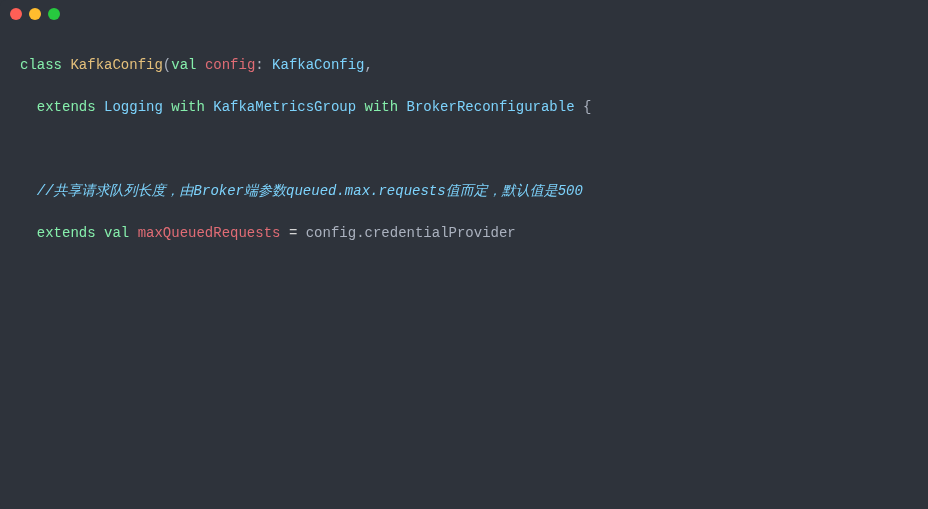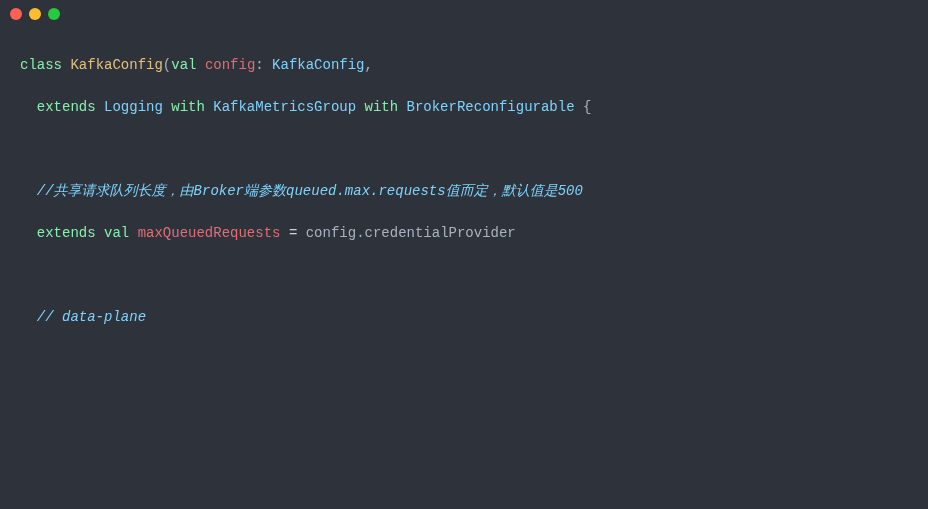--- a/index.html
+++ b/index.html
@@ -56,21 +56,20 @@
     <div class="dot dot-yellow"></div>
     <div class="dot dot-green"></div>
   </div>
   <div class="code">
 <span class="line"><span class="kw">class</span> <span class="cls">KafkaConfig</span><span class="br">(</span><span class="kw">val</span> <span class="id">config</span><span class="pl">:</span> <span class="ty">KafkaConfig</span><span class="pl">,</span></span>
 <span class="line">  <span class="kw">extends</span> <span class="ty">Logging</span> <span class="kw">with</span> <span class="ty">KafkaMetricsGroup</span> <span class="kw">with</span> <span class="ty">BrokerReconfigurable</span> <span class="br">{</span></span>
 <span class="line"></span>
 <span class="line">  <span class="cm">//共享请求队列长度，由Broker端参数queued.max.requests值而定，默认值是500</span></span>
 <span class="line">  <span class="kw">extends</span> <span class="kw">val</span> <span class="id">maxQueuedRequests</span> <span class="op">=</span> <span class="pl">config</span><span class="pl">.</span><span class="pl">credentialProvider</span></span>
 <span class="line"></span>
-<span class="line">  <span class="cm">// data-plane</span></span>
 
 
 
 
 
 
 
 
 
 

